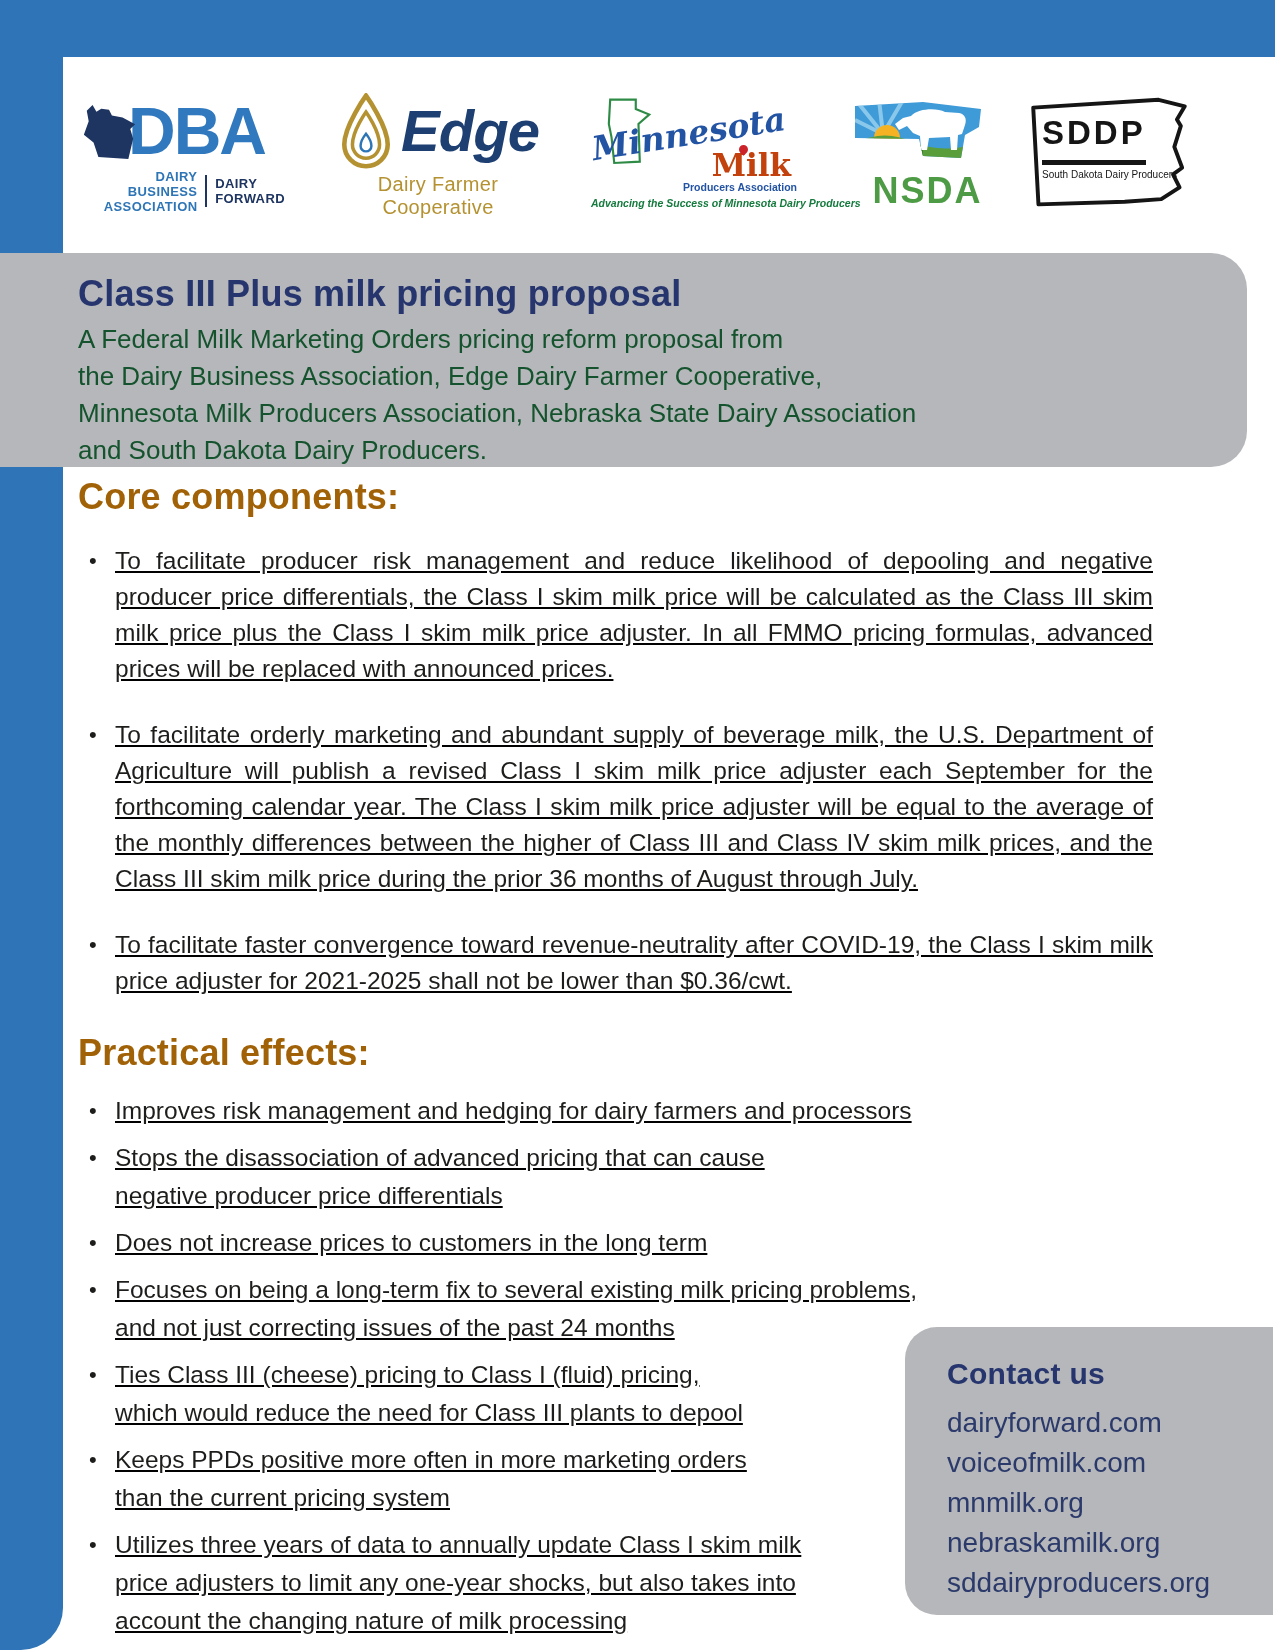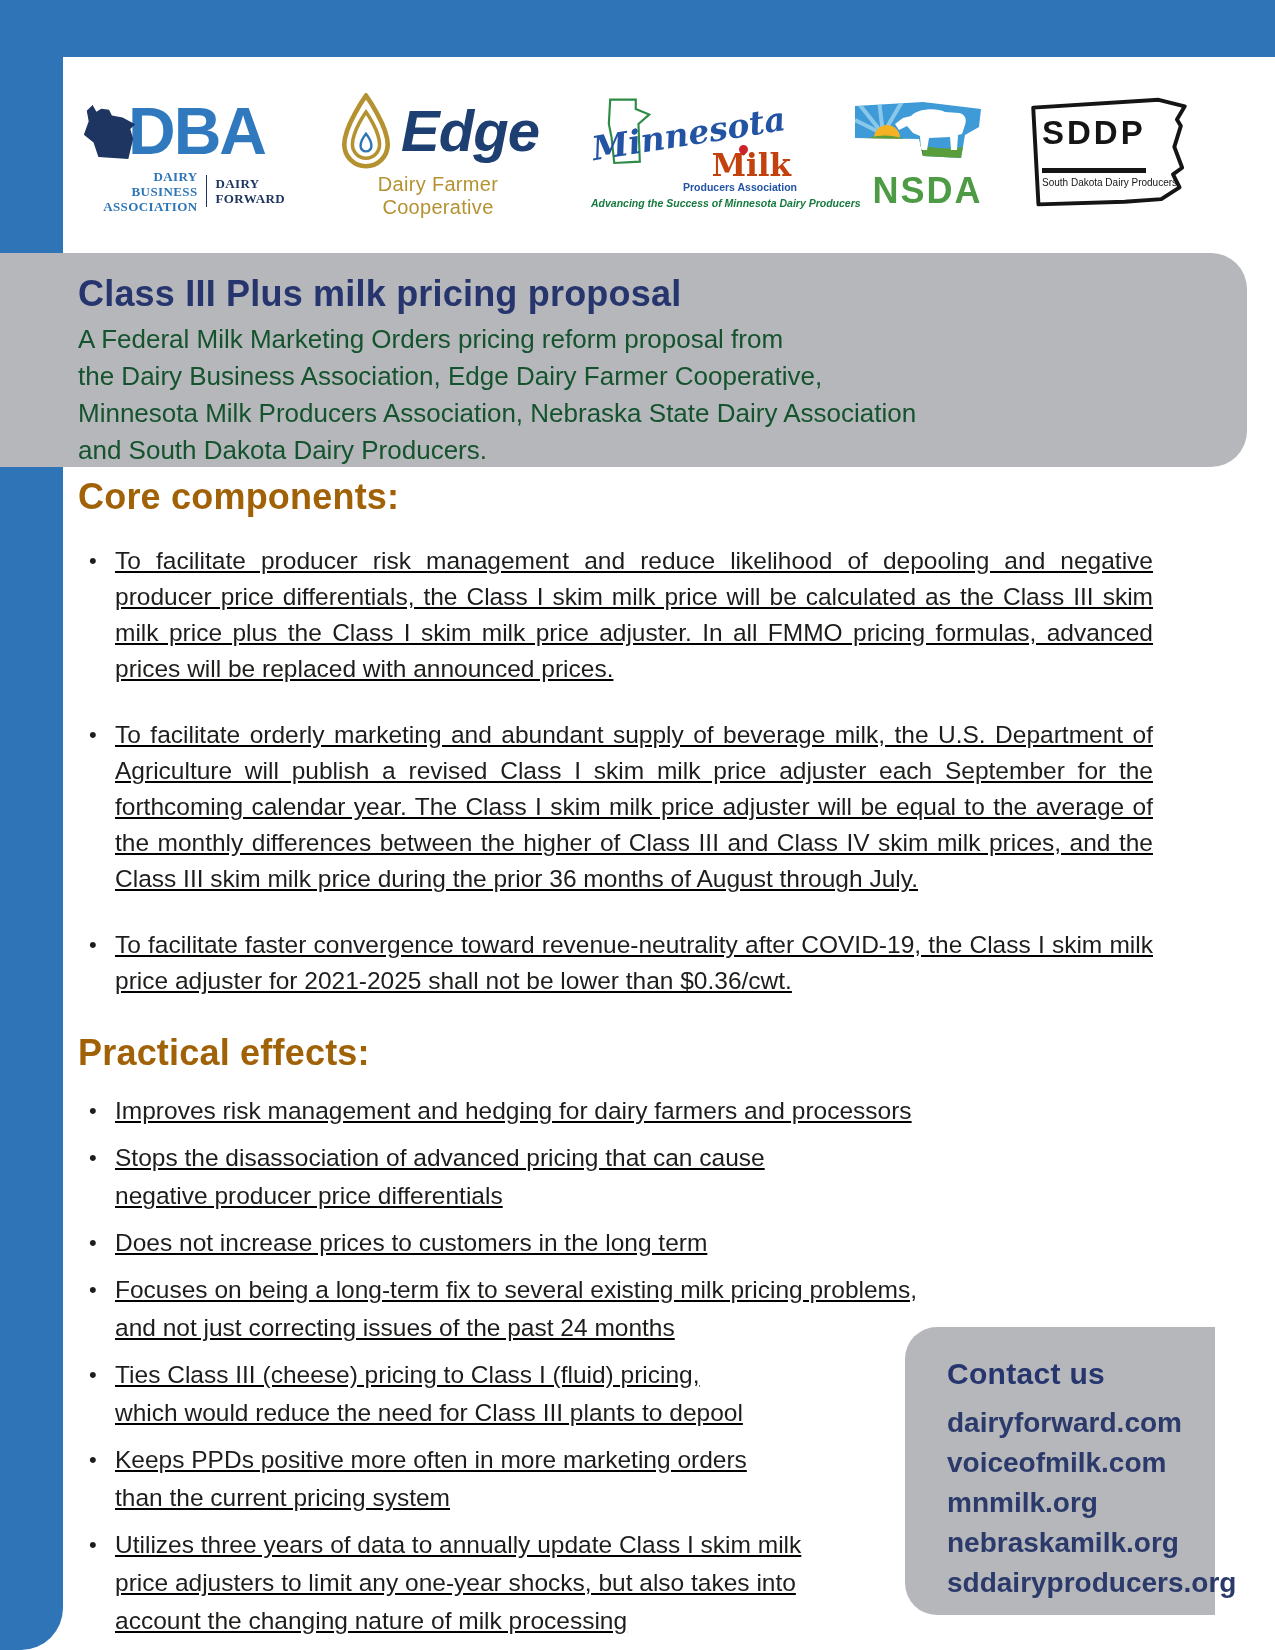--- a/index.html
+++ b/index.html
@@ -17,21 +17,21 @@
   
   .logos{position:absolute;top:92px;left:80px;width:1110px;height:128px;
          display:flex;justify-content:space-between;align-items:center;}
   .logo{position:relative;}
 
   
   .logo-dba{width:205px;}
   .dba-top{display:flex;align-items:center;}
   .dba-wi{flex:0 0 auto;margin-right:-10px;position:relative;z-index:2;}
   .dba-acronym{font-size:66px;font-weight:bold;color:#3079bf;letter-spacing:-2px;line-height:64px;}
-  .dba-bottom{display:flex;align-items:center;margin-top:6px;margin-left:12px;font-family:Liberation Serif, serif;}
+  .dba-bottom{display:flex;align-items:center;margin-top:6px;margin-left:12px;}
   .dba-org{text-align:right;font-size:13px;font-weight:bold;color:#2e75b6;line-height:15px;letter-spacing:.4px;}
   .dba-sep{width:2px;height:32px;background:#1e3461;margin:0 8px;}
   .dba-fwd{text-align:left;font-size:13px;font-weight:bold;color:#1e3461;line-height:15px;letter-spacing:.4px;}
 
   
   .logo-edge{width:215px;text-align:center;}
   .edge-top{display:flex;align-items:center;justify-content:center;}
   .edge-word{font-size:58px;font-weight:bold;font-style:italic;color:#1d3f72;
              letter-spacing:-1px;margin-left:6px;line-height:60px;}
   .edge-tag{font-size:20px;color:#b59231;margin-top:4px;letter-spacing:.3px;}
@@ -52,21 +52,21 @@
 
   
   .logo-nsda{width:134px;text-align:right;}
   .nsda-word{font-size:36px;font-weight:bold;color:#4d9b45;letter-spacing:2px;margin-top:2px;
              font-stretch:condensed;}
 
   
   .logo-sddp{width:162px;height:124px;}
   .sddp-inner{position:absolute;left:14px;top:22px;width:128px;text-align:left;}
   .sddp-word{font-size:33px;font-weight:bold;color:#151515;letter-spacing:3px;line-height:34px;
-             border-bottom:5px solid #151515;display:inline-block;padding-bottom:18px;}
+             border-bottom:5px solid #151515;display:inline-block;padding-bottom:10px;}
   .sddp-sub{font-size:10px;color:#151515;margin-top:4px;white-space:nowrap;}
 
   
   .banner{position:absolute;top:253px;left:0;width:1247px;height:214px;background:#b5b7ba;
           border-radius:0 36px 36px 0;box-sizing:border-box;padding:19px 60px 0 78px;z-index:3;}
   .banner-title{font-size:36px;line-height:43px;font-weight:bold;color:#26356d;letter-spacing:.2px;}
   .banner-sub{font-size:26px;line-height:37px;color:#14532d;white-space:pre-line;margin-top:6px;}
 
   
   .main{position:absolute;top:467px;left:78px;width:1075px;z-index:2;}
@@ -77,24 +77,24 @@
   li{position:relative;padding-left:37px;color:#1d1d1b;}
   li::before{content:"\2022";position:absolute;left:11px;top:0;font-size:22px;color:#1d1d1b;}
   .core-list li{font-size:24.5px;line-height:36px;text-align:justify;}
   .core-list li:nth-child(1){margin-top:25px;}
   .core-list li + li{margin-top:30px;}
   .practical-list li{font-size:24.5px;line-height:38px;white-space:pre-line;}
   .practical-list li:nth-child(1){margin-top:18px;}
   .practical-list li + li{margin-top:9px;}
 
   
-  .contact{position:absolute;top:1327px;left:905px;width:310px;height:288px;background:#b5b7ba;
+  .contact{position:absolute;top:1327px;left:905px;width:368px;height:288px;background:#b5b7ba;
            border-radius:32px 0 0 32px;box-sizing:border-box;padding:30px 10px 0 42px;z-index:4;}
   .contact-heading{font-size:30px;font-weight:bold;color:#26356d;letter-spacing:.3px;}
-  .contact-links{margin-top:12px;font-weight:bold;}
+  .contact-links{margin-top:12px;}
   .contact-link{display:block;font-size:28px;line-height:40px;color:#2b3a6b;text-decoration:none;}
 </style>
 </head>
 <body>
 
 <div class="page">
 
   <div class="blue-top"></div>
   <div class="blue-left"></div>
   <div class="white-card"></div>

